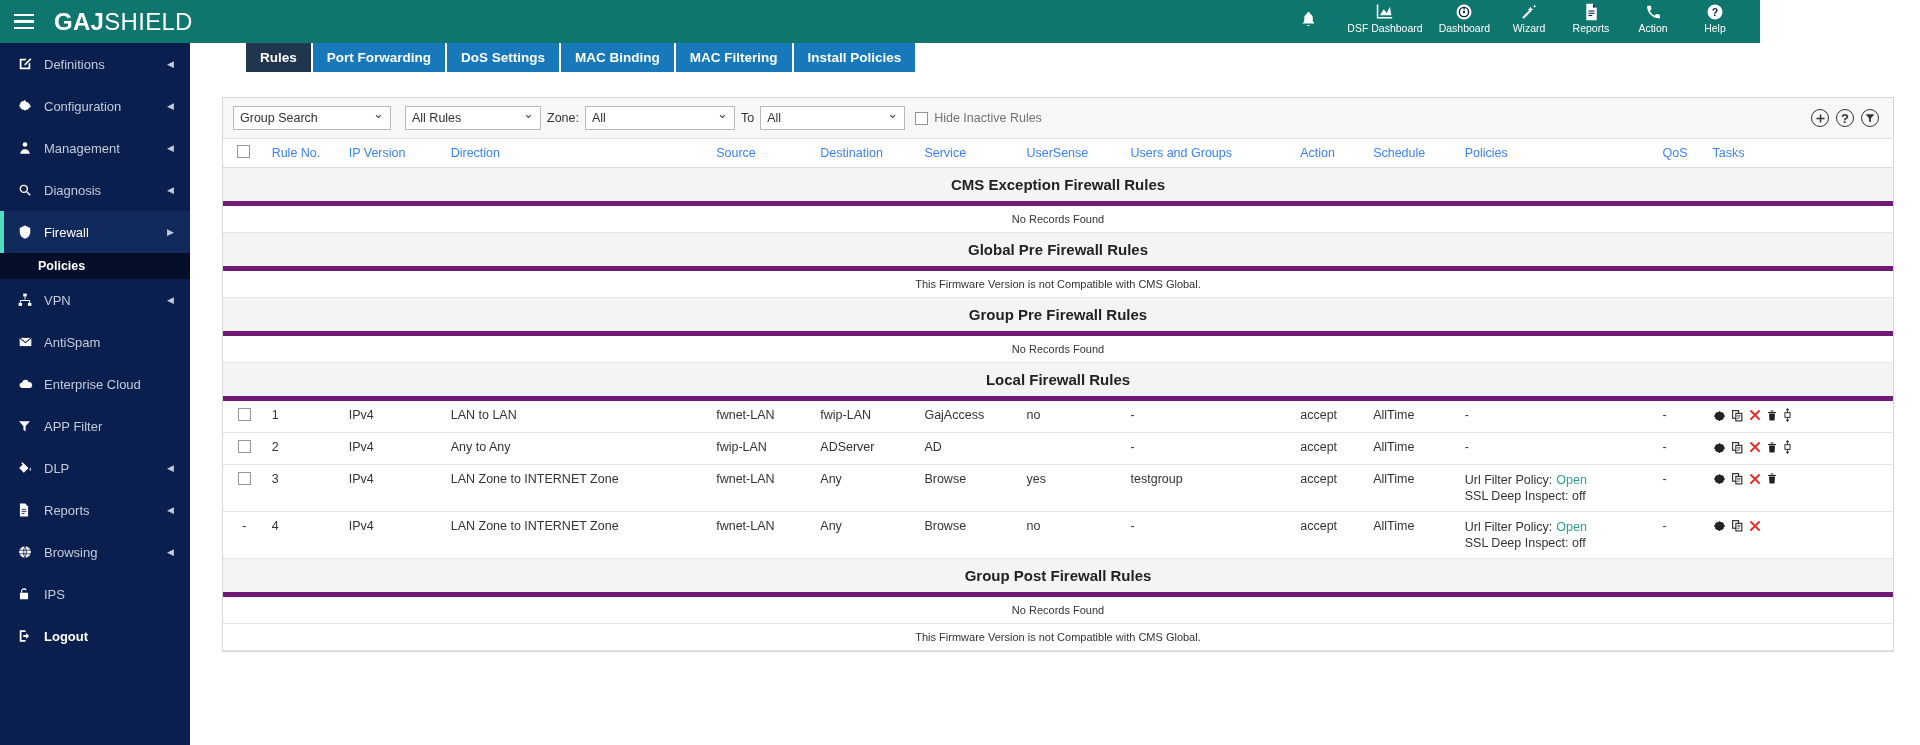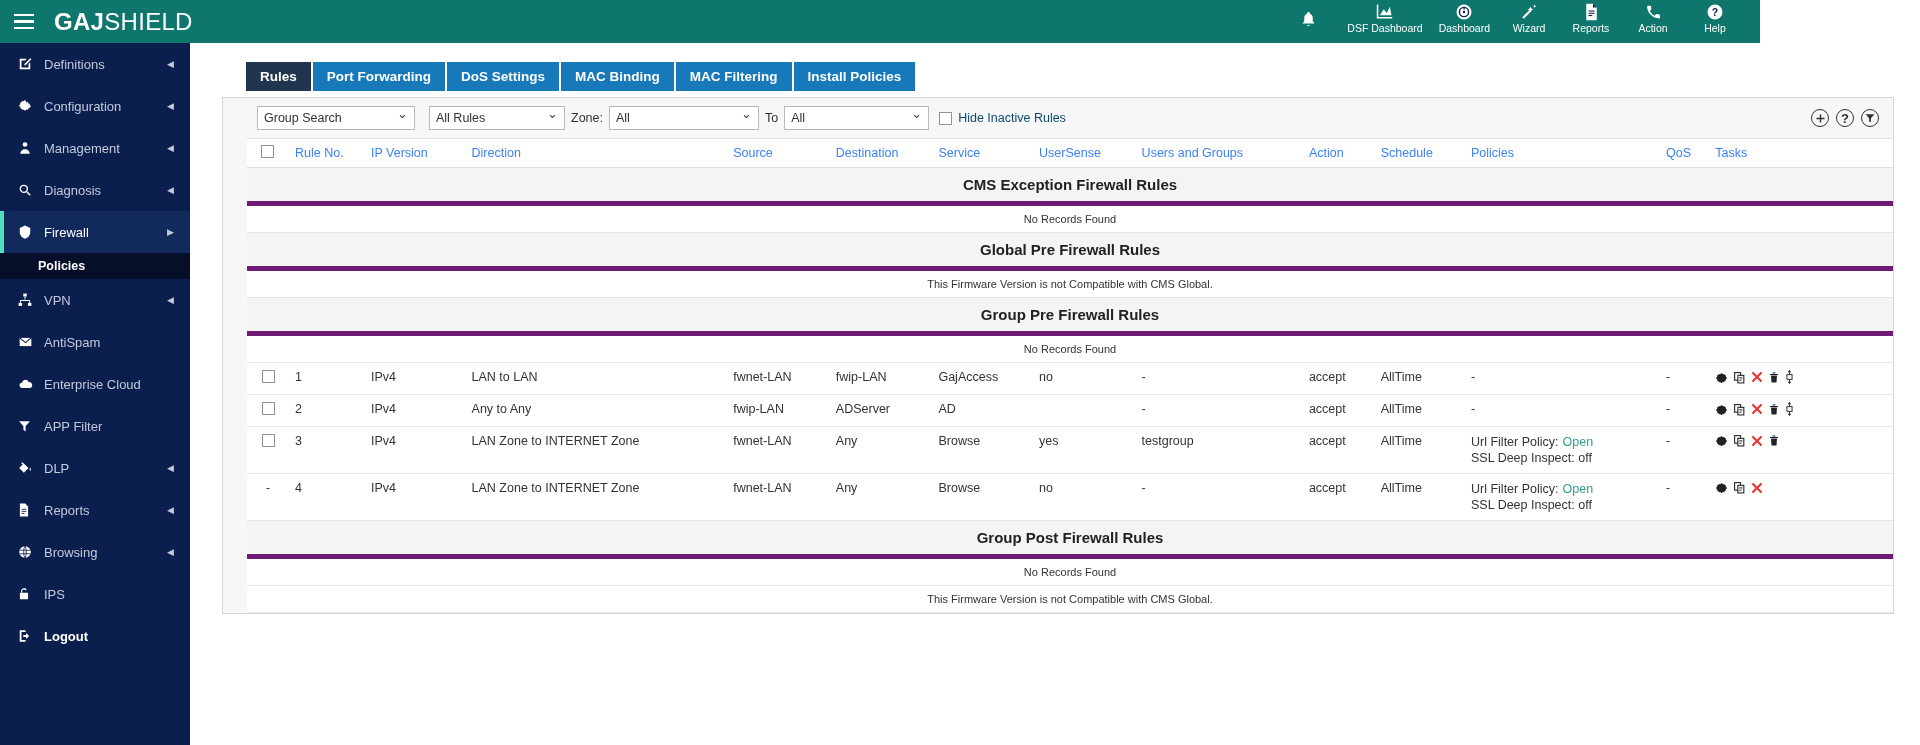--- a/index.html
+++ b/index.html
@@ -86,37 +86,36 @@
   .nav-item.logout .txt { color:#ffffff; font-weight: bold; }
 
   
   #main {
     position: absolute; top: 43px; left: 190px;
     width: 1730px; height: 702px;
     background: #fff;
   }
 
   #tabs {
-    display: flex; align-items: flex-end;
+    display: flex; 
     height: 48px; padding-left: 56px; gap: 2px;
   }
   .tab {
     height: 29px; line-height: 29px;
     padding: 0 14px;
     background: #1779ba; color: #ffffff;
     font-size: 13.5px; font-weight: bold;
     cursor: pointer; white-space: nowrap;
   }
   .tab.active { background: #21354f; }
 
   #panel {
     margin: 6px 26px 0 32px;
     border: 1px solid #d6d6d6;
     background: #f7f7f7;
-    padding-left: 24px;
   }
 
   #filterbar {
     display: flex; align-items: center;
     height: 40px; padding: 0 10px 0 10px;
     background: #f7f7f7;
     position: relative;
   }
   .sel {
     height: 24px;
@@ -137,21 +136,21 @@
   }
   .sel.w1 { width: 158px; margin-right: 14px;}
   .sel.w2 { width: 136px; margin-right: 6px;}
   .sel.w3 { width: 150px; margin-right: 6px;}
   .sel.w4 { width: 145px; margin-right: 10px;}
   .lblinline { font-size: 12.5px; color: #333; margin-right: 6px; }
   .cbox {
     width: 13px; height: 13px; border: 1px solid #949494; background: #fff;
     display: inline-block; margin-right: 6px; cursor: pointer; flex: none;
   }
-  .cbox-label { font-size: 12.5px; color: #0c4a6e; }
+  .cbox-label { font-size: 12.5px; color: #737373; }
   #filtertools { margin-left: auto; display: flex; align-items: center; gap: 7px; padding-right: 4px;}
   .circbtn {
     width: 18px; height: 18px; border-radius: 50%;
     border: 1.6px solid #333; color: #333;
     display: flex; align-items: center; justify-content: center;
     font-size: 13px; line-height: 1; cursor: pointer; font-weight: bold;
   }
 
   
   table.rules {
@@ -524,20 +523,23 @@
           </tr>
           <tr class="empty">
             <td colspan="14">This Firmware Version is not Compatible with CMS Global.</td>
           </tr>
           <tr class="section">
             <td colspan="14">Group Pre Firewall Rules</td>
           </tr>
           <tr class="empty">
             <td colspan="14">No Records Found</td>
           </tr>
+          <tr class="section">
+            <td colspan="14">Local Firewall Rules</td>
+          </tr>
           <tr>
             <td class="chk"><span class="cbox" style="margin-right: 0px;"></span></td>
             <td class="link">1</td>
             <td>IPv4</td>
             <td>LAN to LAN</td>
             <td class="link">fwnet-LAN</td>
             <td class="link">fwip-LAN</td>
             <td class="link">GajAccess</td>
             <td>no</td>
             <td>-</td>

